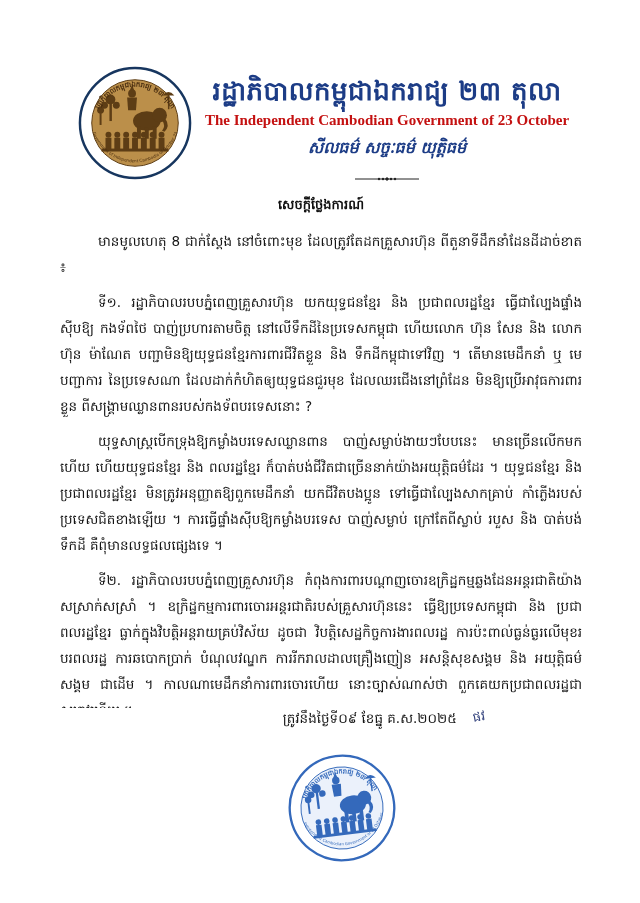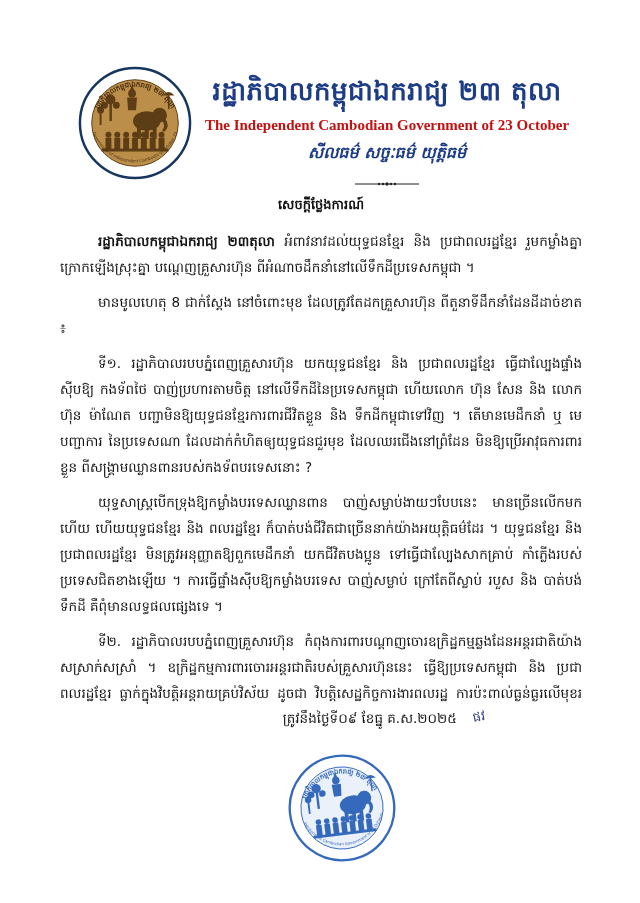--- a/index.html
+++ b/index.html
@@ -11,21 +11,21 @@
   
   .logo { position:absolute; left:76px; top:64px; width:118px; height:118px; }
   .header-text { position:absolute; left:188px; top:74px; width:398px; text-align:center; }
   .kh-title {
     font-family:"DejaVu Sans", sans-serif;
     font-size:26px; font-weight:bold; color:#1c3c86; line-height:1.35;
     letter-spacing:0.5px;
   }
   .en-title {
     font-family:"Liberation Serif", serif;
-    font-size:15px; font-weight:bold; color:#c41111; margin-top:8px;
+    font-size:15px; font-weight:bold; color:#c41111; margin-top:3px;
   }
   .motto {
     font-family:"DejaVu Sans", sans-serif;
     font-size:16px; font-weight:bold; color:#1c3c86; margin-top:8px;font-style:italic;
   }
   .orn-divider { margin-top:9px; }
   
   main { position:absolute; left:60px; top:196px; width:522px; height:512px; overflow:hidden; }
   .doc-title {
     font-family:"DejaVu Sans", sans-serif;
@@ -127,21 +127,20 @@
         <rect x="30.5" y="3.5" width="3" height="3" fill="#222" transform="rotate(45 32 5)"></rect>
         <circle cx="36" cy="5" r="1.2" fill="#222"></circle>
         <circle cx="40" cy="5" r="1.2" fill="#222"></circle>
       </svg>
     </div>
   </div>
 
   <main>
     <div class="doc-title">សេចក្តីថ្លែងការណ៍</div>
 
-    <p class="body-par"><span class="lead">រដ្ឋាភិបាលកម្ពុជាឯករាជ្យ ២៣តុលា</span><span> អំពាវនាវដល់យុទ្ធជនខ្មែរ និង ប្រជាពលរដ្ឋខ្មែរ រួមកម្លាំងគ្នា ក្រោកឡើងស្រុះគ្នា បណ្តេញគ្រួសារហ៊ុន ពីអំណាចដឹកនាំនៅលើទឹកដីប្រទេសកម្ពុជា ។</span></p>
 
     <p class="body-par">មានមូលហេតុ 8 ជាក់ស្តែង នៅចំពោះមុខ ដែលត្រូវតែដកគ្រួសារហ៊ុន ពីតួនាទីដឹកនាំដែនដីដាច់ខាត ៖</p>
 
     <p class="body-par">ទី១. រដ្ឋាភិបាលរបបភ្នំពេញគ្រួសារហ៊ុន យកយុទ្ធជនខ្មែរ និង ប្រជាពលរដ្ឋខ្មែរ ធ្វើជាល្បែងផ្ទាំងស៊ីបឱ្យ កងទ័ពថៃ បាញ់ប្រហារតាមចិត្ត នៅលើទឹកដីនៃប្រទេសកម្ពុជា ហើយលោក ហ៊ុន សែន និង លោក ហ៊ុន ម៉ាណែត បញ្ជាមិនឱ្យយុទ្ធជនខ្មែរការពារជីវិតខ្លួន និង ទឹកដីកម្ពុជាទៅវិញ ។ តើមានមេដឹកនាំ ឬ មេបញ្ជាការ នៃប្រទេសណា ដែលដាក់កំហិតឲ្យយុទ្ធជនជួរមុខ ដែលឈរជើងនៅព្រំដែន មិនឱ្យប្រើអាវុធការពារខ្លួន ពីសង្គ្រាមឈ្លានពានរបស់កងទ័ពបរទេសនោះ ?</p>
 
     <p class="body-par">យុទ្ធសាស្ត្របើកទ្រុងឱ្យកម្លាំងបរទេសឈ្លានពាន បាញ់សម្លាប់ងាយៗបែបនេះ មានច្រើនលើកមកហើយ ហើយយុទ្ធជនខ្មែរ និង ពលរដ្ឋខ្មែរ ក៏បាត់បង់ជីវិតជាច្រើននាក់យ៉ាងអយុត្តិធម៌ដែរ ។ យុទ្ធជនខ្មែរ និង ប្រជាពលរដ្ឋខ្មែរ មិនត្រូវអនុញ្ញាតឱ្យពួកមេដឹកនាំ យកជីវិតបងប្អូន ទៅធ្វើជាល្បែងសាកគ្រាប់ កាំភ្លើងរបស់ប្រទេសជិតខាងឡើយ ។ ការធ្វើផ្ទាំងស៊ីបឱ្យកម្លាំងបរទេស បាញ់សម្លាប់ ក្រៅតែពីស្លាប់ របួស និង បាត់បង់ទឹកដី គឺពុំមានលទ្ធផលផ្សេងទេ ។</p>
 
     <p class="body-par">ទី២. រដ្ឋាភិបាលរបបភ្នំពេញគ្រួសារហ៊ុន កំពុងការពារបណ្តាញចោរឧក្រិដ្ឋកម្មឆ្លងដែនអន្តរជាតិយ៉ាងសស្រាក់សស្រាំ ។ ឧក្រិដ្ឋកម្មការពារចោរអន្តរជាតិរបស់គ្រួសារហ៊ុននេះ ធ្វើឱ្យប្រទេសកម្ពុជា និង ប្រជាពលរដ្ឋខ្មែរ ធ្លាក់ក្នុងវិបត្តិអន្តរាយគ្រប់វិស័យ ដូចជា វិបត្តិសេដ្ឋកិច្ចការងារពលរដ្ឋ ការប៉ះពាល់ធ្ងន់ធ្ងរលើមុខរបរពលរដ្ឋ ការឆបោកប្រាក់ បំណុលវណ្ឌក ការរីករាលដាលគ្រឿងញៀន អសន្តិសុខសង្គម និង អយុត្តិធម៌សង្គម ជាដើម ។ កាលណាមេដឹកនាំការពារចោរហើយ នោះច្បាស់ណាស់ថា ពួកគេយកប្រជាពលរដ្ឋជាសត្រូវហើយ ។</p>
 
   </main>

